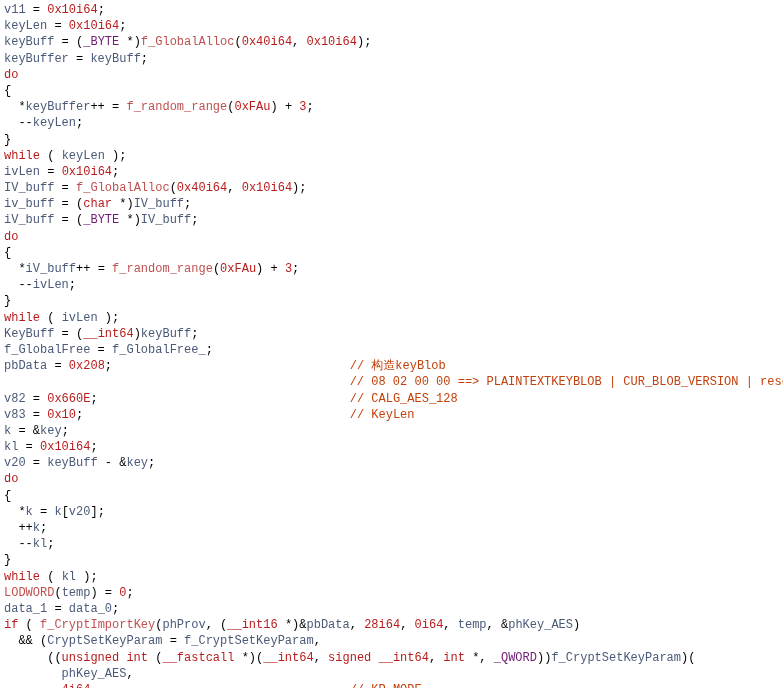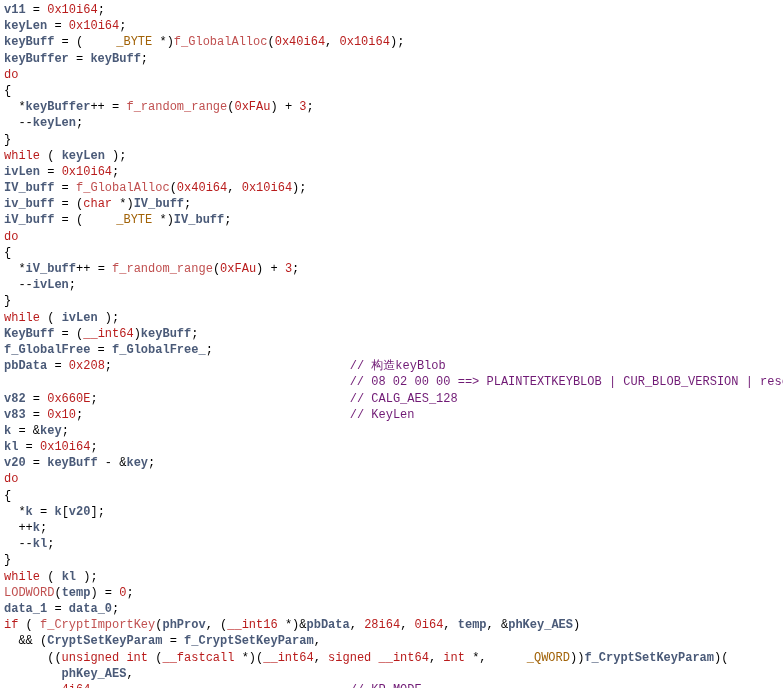--- a/index.html
+++ b/index.html
@@ -9,24 +9,24 @@
     font-family: "Consolas", "Courier New", monospace;
     font-size: 12px;
     line-height: 1.35;
     color: #000000;
   }
   .code {
     white-space: pre;
     padding: 2px 4px;
   }
   .kw { color: #b91c1c; }      
-  .var { color: #4a5a78; font-weight: bold; }
+  .var { color: #4a5a78; }
   .fn { color: #c05050; margin-top: 16px; }      
   .num { color: #b91c1c; }
-  .cmt { color: #701a75; }     
+  .cmt { color: #c2410c; }     
   .op { color: #000000; }
   .punc { color: #000000; }
-  .special { color: #a16207; margin-left: 33px; } 
+  .special { color: #701a75; } 
 </style>
 </head>
 <body>
 
 <div class="code" id="code-container"><div><span class="var">v11</span><span class="op"> = </span><span class="num">0x10i64</span><span class="punc">;</span></div><div><span class="var">keyLen</span><span class="op"> = </span><span class="num">0x10i64</span><span class="punc">;</span></div><div><span class="var">keyBuff</span><span class="op"> = (</span><span class="special">_BYTE</span><span class="op"> *)</span><span class="fn">f_GlobalAlloc</span><span class="punc">(</span><span class="num">0x40i64</span><span class="punc">, </span><span class="num">0x10i64</span><span class="punc">);</span></div><div><span class="var">keyBuffer</span><span class="op"> = </span><span class="var">keyBuff</span><span class="punc">;</span></div><div><span class="kw">do</span></div><div><span class="punc">{</span></div><div><span class="op">  *</span><span class="var">keyBuffer</span><span class="op">++ = </span><span class="fn">f_random_range</span><span class="punc">(</span><span class="num">0xFAu</span><span class="op">) + </span><span class="num">3</span><span class="punc">;</span></div><div><span class="op">  --</span><span class="var">keyLen</span><span class="punc">;</span></div><div><span class="punc">}</span></div><div><span class="kw">while</span><span class="punc"> ( </span><span class="var">keyLen</span><span class="punc"> );</span></div><div><span class="var">ivLen</span><span class="op"> = </span><span class="num">0x10i64</span><span class="punc">;</span></div><div><span class="var">IV_buff</span><span class="op"> = </span><span class="fn">f_GlobalAlloc</span><span class="punc">(</span><span class="num">0x40i64</span><span class="punc">, </span><span class="num">0x10i64</span><span class="punc">);</span></div><div><span class="var">iv_buff</span><span class="op"> = (</span><span class="kw">char</span><span class="op"> *)</span><span class="var">IV_buff</span><span class="punc">;</span></div><div><span class="var">iV_buff</span><span class="op"> = (</span><span class="special">_BYTE</span><span class="op"> *)</span><span class="var">IV_buff</span><span class="punc">;</span></div><div><span class="kw">do</span></div><div><span class="punc">{</span></div><div><span class="op">  *</span><span class="var">iV_buff</span><span class="op">++ = </span><span class="fn">f_random_range</span><span class="punc">(</span><span class="num">0xFAu</span><span class="op">) + </span><span class="num">3</span><span class="punc">;</span></div><div><span class="op">  --</span><span class="var">ivLen</span><span class="punc">;</span></div><div><span class="punc">}</span></div><div><span class="kw">while</span><span class="punc"> ( </span><span class="var">ivLen</span><span class="punc"> );</span></div><div><span class="var">KeyBuff</span><span class="op"> = (</span><span class="kw">__int64</span><span class="op">)</span><span class="var">keyBuff</span><span class="punc">;</span></div><div><span class="var">f_GlobalFree</span><span class="op"> = </span><span class="var">f_GlobalFree_</span><span class="punc">;</span></div><div><span class="var">pbData</span><span class="op"> = </span><span class="num">0x208</span><span class="punc">;                                 </span><span class="cmt">// 构造keyBlob</span></div><div><span class="op">                                                </span><span class="cmt">// 08 02 00 00 ==&gt; PLAINTEXTKEYBLOB | CUR_BLOB_VERSION | reserved</span></div><div><span class="var">v82</span><span class="op"> = </span><span class="num">0x660E</span><span class="punc">;                                   </span><span class="cmt">// CALG_AES_128</span></div><div><span class="var">v83</span><span class="op"> = </span><span class="num">0x10</span><span class="punc">;                                     </span><span class="cmt">// KeyLen</span></div><div><span class="var">k</span><span class="op"> = &amp;</span><span class="var">key</span><span class="punc">;</span></div><div><span class="var">kl</span><span class="op"> = </span><span class="num">0x10i64</span><span class="punc">;</span></div><div><span class="var">v20</span><span class="op"> = </span><span class="var">keyBuff</span><span class="op"> - &amp;</span><span class="var">key</span><span class="punc">;</span></div><div><span class="kw">do</span></div><div><span class="punc">{</span></div><div><span class="op">  *</span><span class="var">k</span><span class="op"> = </span><span class="var">k</span><span class="punc">[</span><span class="var">v20</span><span class="punc">];</span></div><div><span class="op">  ++</span><span class="var">k</span><span class="punc">;</span></div><div><span class="op">  --</span><span class="var">kl</span><span class="punc">;</span></div><div><span class="punc">}</span></div><div><span class="kw">while</span><span class="punc"> ( </span><span class="var">kl</span><span class="punc"> );</span></div><div><span class="fn">LODWORD</span><span class="punc">(</span><span class="var">temp</span><span class="op">) = </span><span class="num">0</span><span class="punc">;</span></div><div><span class="var">data_1</span><span class="op"> = </span><span class="var">data_0</span><span class="punc">;</span></div><div><span class="kw">if</span><span class="punc"> ( </span><span class="fn">f_CryptImportKey</span><span class="punc">(</span><span class="var">phProv</span><span class="punc">, (</span><span class="kw">__int16</span><span class="op"> *)&amp;</span><span class="var">pbData</span><span class="punc">, </span><span class="num">28i64</span><span class="punc">, </span><span class="num">0i64</span><span class="punc">, </span><span class="var">temp</span><span class="op">, &amp;</span><span class="var">phKey_AES</span><span class="punc">)</span></div><div><span class="op">  &amp;&amp; (</span><span class="var">CryptSetKeyParam</span><span class="op"> = </span><span class="var">f_CryptSetKeyParam</span><span class="punc">,</span></div><div><span class="op">      ((</span><span class="kw">unsigned</span><span class="op"> </span><span class="kw">int</span><span class="op"> (</span><span class="kw">__fastcall</span><span class="op"> *)(</span><span class="kw">__int64</span><span class="punc">, </span><span class="kw">signed</span><span class="op"> </span><span class="kw">__int64</span><span class="punc">, </span><span class="kw">int</span><span class="op"> *, </span><span class="special">_QWORD</span><span class="op">))</span><span class="var">f_CryptSetKeyParam</span><span class="punc">)(</span></div><div><span class="op">        </span><span class="var">phKey_AES</span><span class="punc">,</span></div><div><span class="op">        </span><span class="num">4i64</span><span class="punc">,                                   </span><span class="cmt">// KP_MODE</span></div></div>
 
 </body></html>

